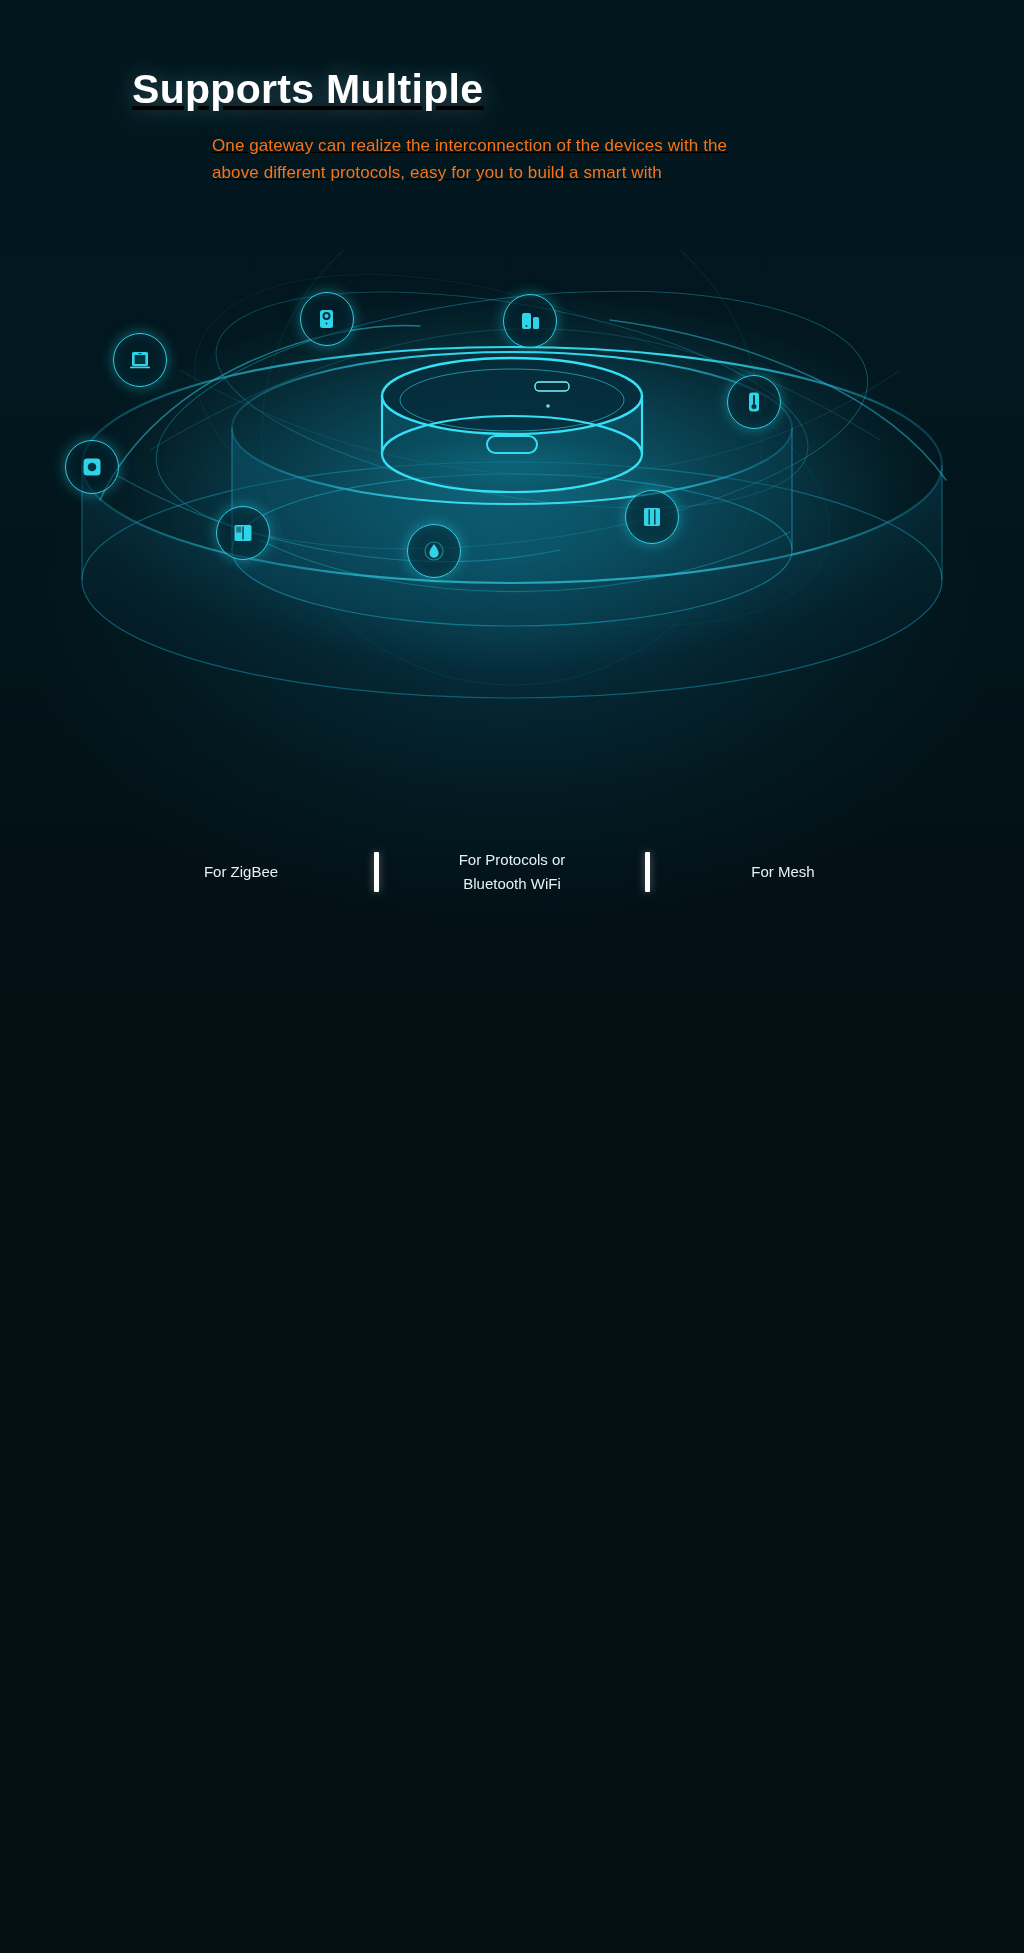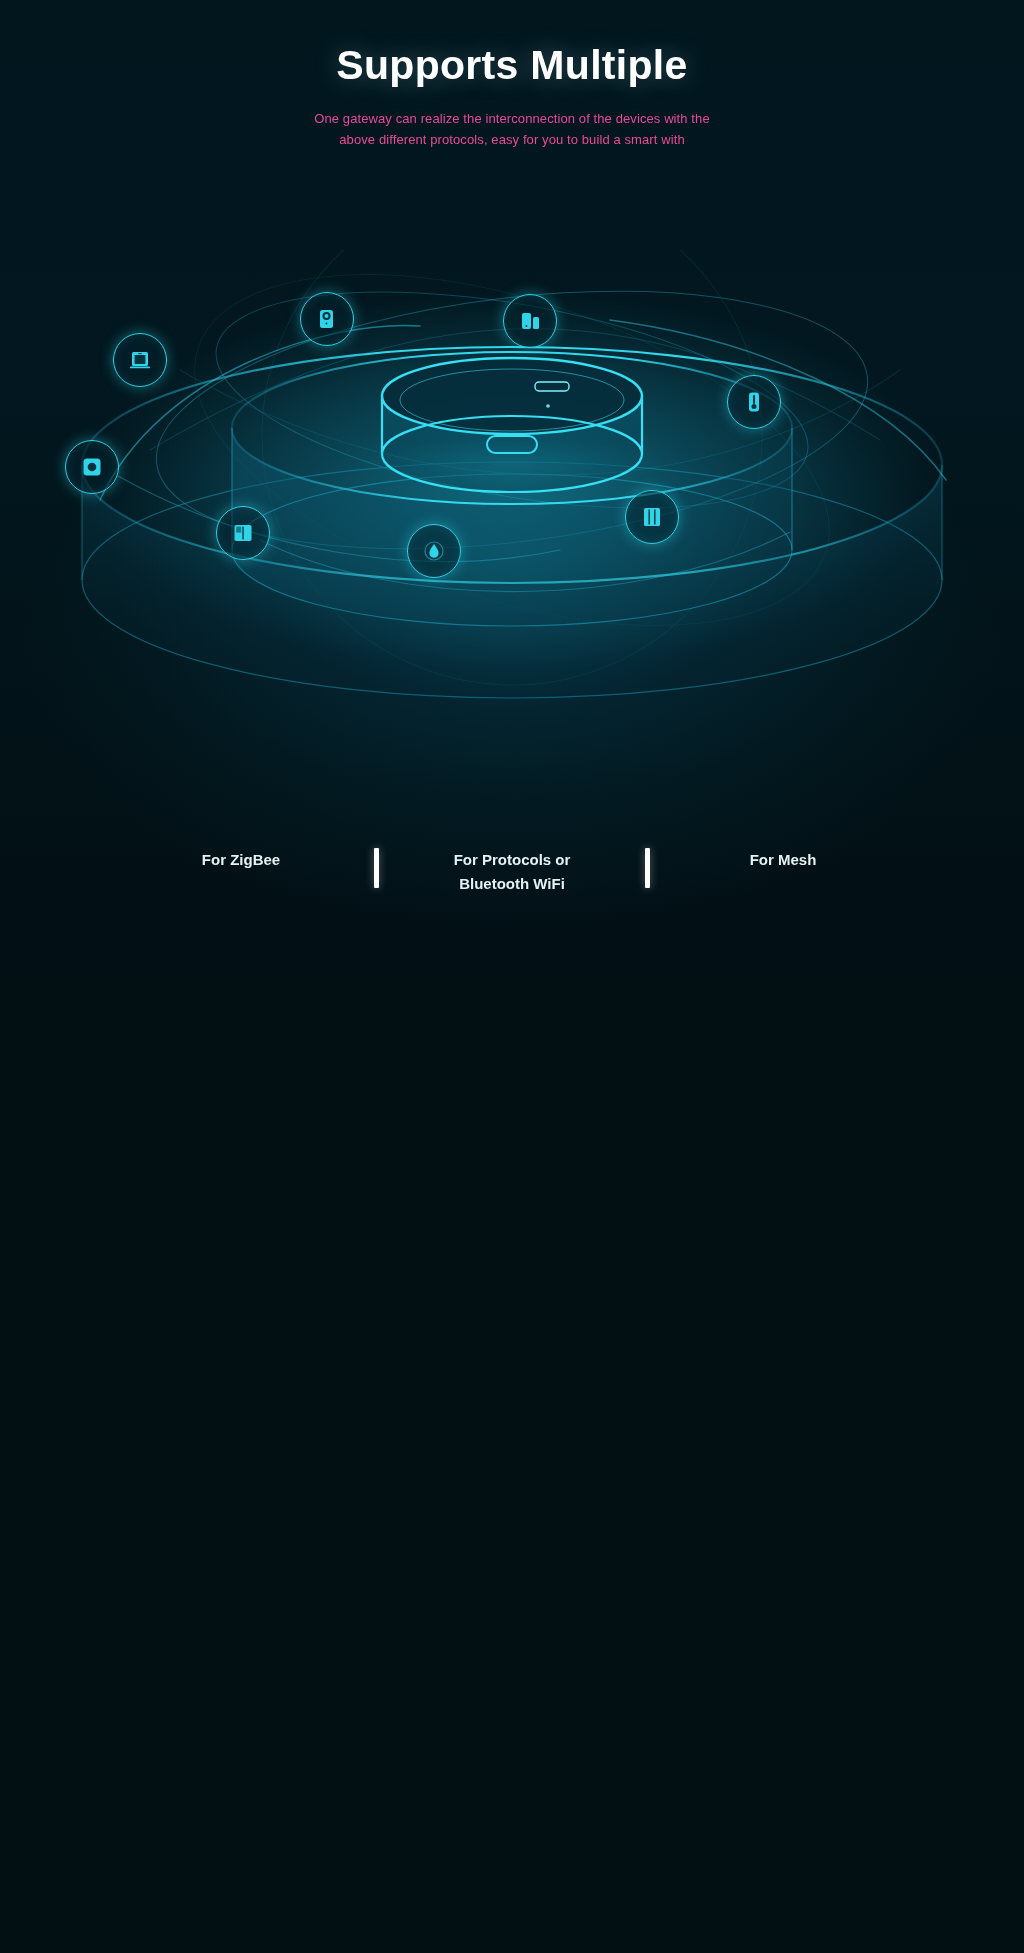--- a/index.html
+++ b/index.html
@@ -14,49 +14,49 @@
 
   
   .hero{position:relative;width:1024px;height:980px;overflow:hidden;background:#02131a;}
   .hero-bg{
     position:absolute;inset:0;
     background:
       radial-gradient(ellipse 560px 330px at 512px 560px, rgba(10,90,115,.55) 0%, rgba(5,45,62,.30) 45%, rgba(2,16,22,0) 72%),
       radial-gradient(ellipse 700px 420px at 512px 640px, rgba(8,70,92,.35) 0%, rgba(2,16,22,0) 70%),
       linear-gradient(180deg,#01161d 0%, #02171f 40%, #021217 78%, #020f14 100%);
   }
-  .hero-head{position:relative;text-align:center;padding-top:42px;}
+  .hero-head{position:relative;text-align:left;padding-top:66px;text-decoration:underline;}
   .hero-title{
     color:#ffffff;font-size:41px;font-weight:bold;line-height:1.16;
     letter-spacing:.3px;margin:0 auto;max-width:760px;
     text-shadow:0 0 26px rgba(180,235,255,.30);
   }
   .hero-sub{
-    color:#ec4899;font-size:13px;line-height:1.62;margin:18px auto 16px;max-width:600px;
+    color:#f97316;font-size:17px;line-height:1.62;margin:18px auto 16px;max-width:600px;
     font-weight:400;letter-spacing:.1px;
   }
 
   
   .stage{position:absolute;left:0;top:250px;width:1024px;height:560px;}
   .stage svg{position:absolute;left:0;top:0;}
 
   
   .node{
     position:absolute;width:52px;height:52px;border-radius:50%;
     border:1.4px solid #2fd4e8;
     box-shadow:0 0 14px rgba(47,212,232,.45), inset 0 0 12px rgba(47,212,232,.12);
     background:rgba(4,34,45,.55);
     display:flex;align-items:center;justify-content:center;
   }
   .node svg{position:static;display:block;}
 
   
   .legend{
     position:absolute;left:0;top:848px;width:1024px;
-    display:flex;justify-content:center;gap:0;font-weight:bold;
+    display:flex;align-items:center;justify-content:center;gap:0;
   }
   .legend-item{
     color:#e7f1f4;font-size:15px;line-height:1.6;text-align:center;
     min-width:150px;
   }
   .legend-sep{
     width:5px;height:40px;background:#ffffff;margin:0 58px;border-radius:1px;
     box-shadow:0 0 8px rgba(255,255,255,.35);
   }
 

